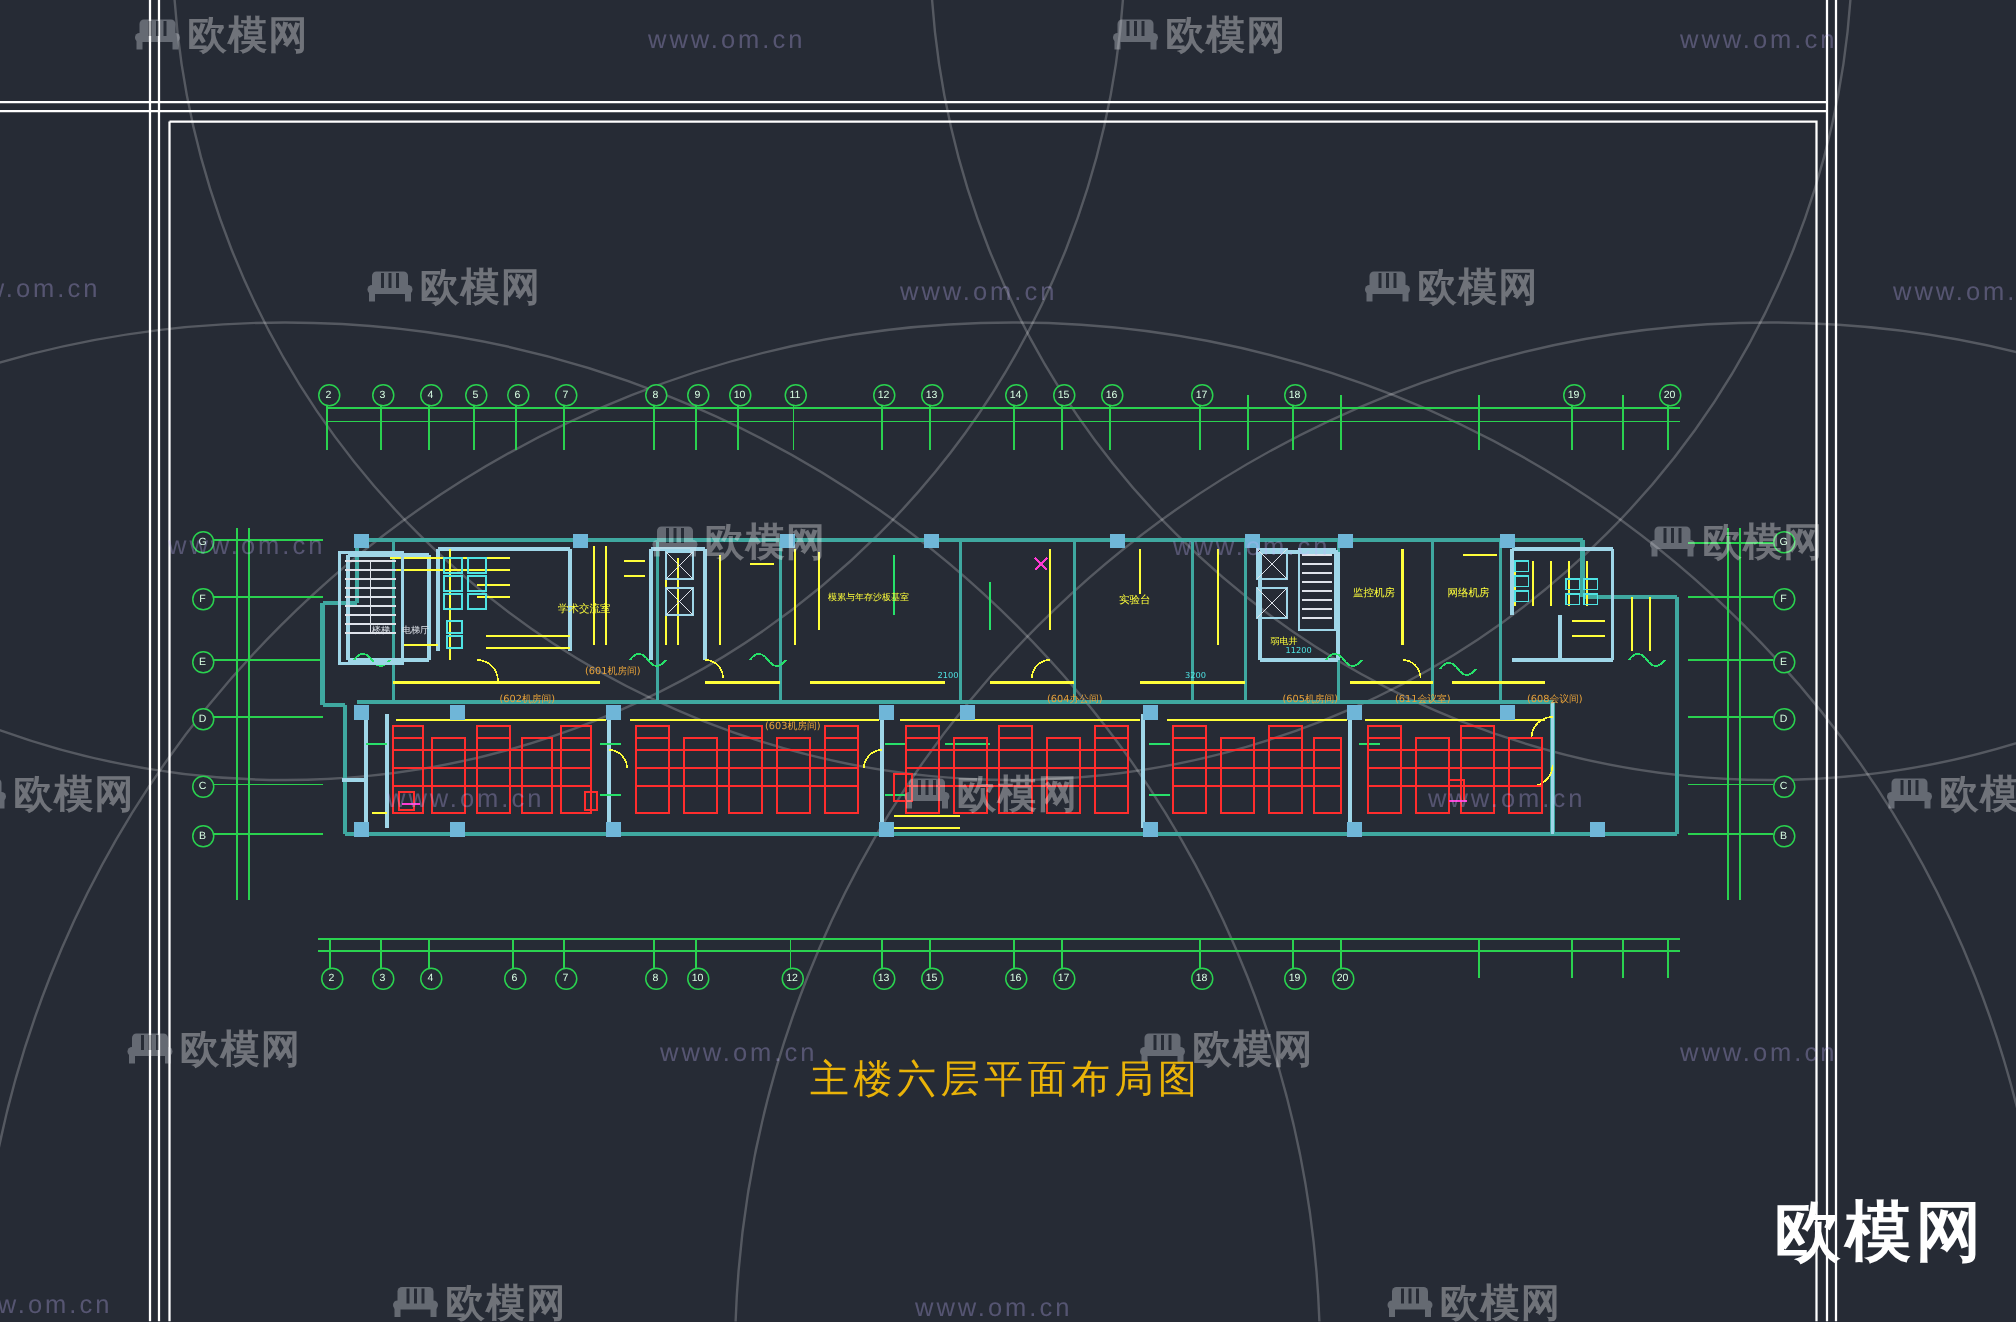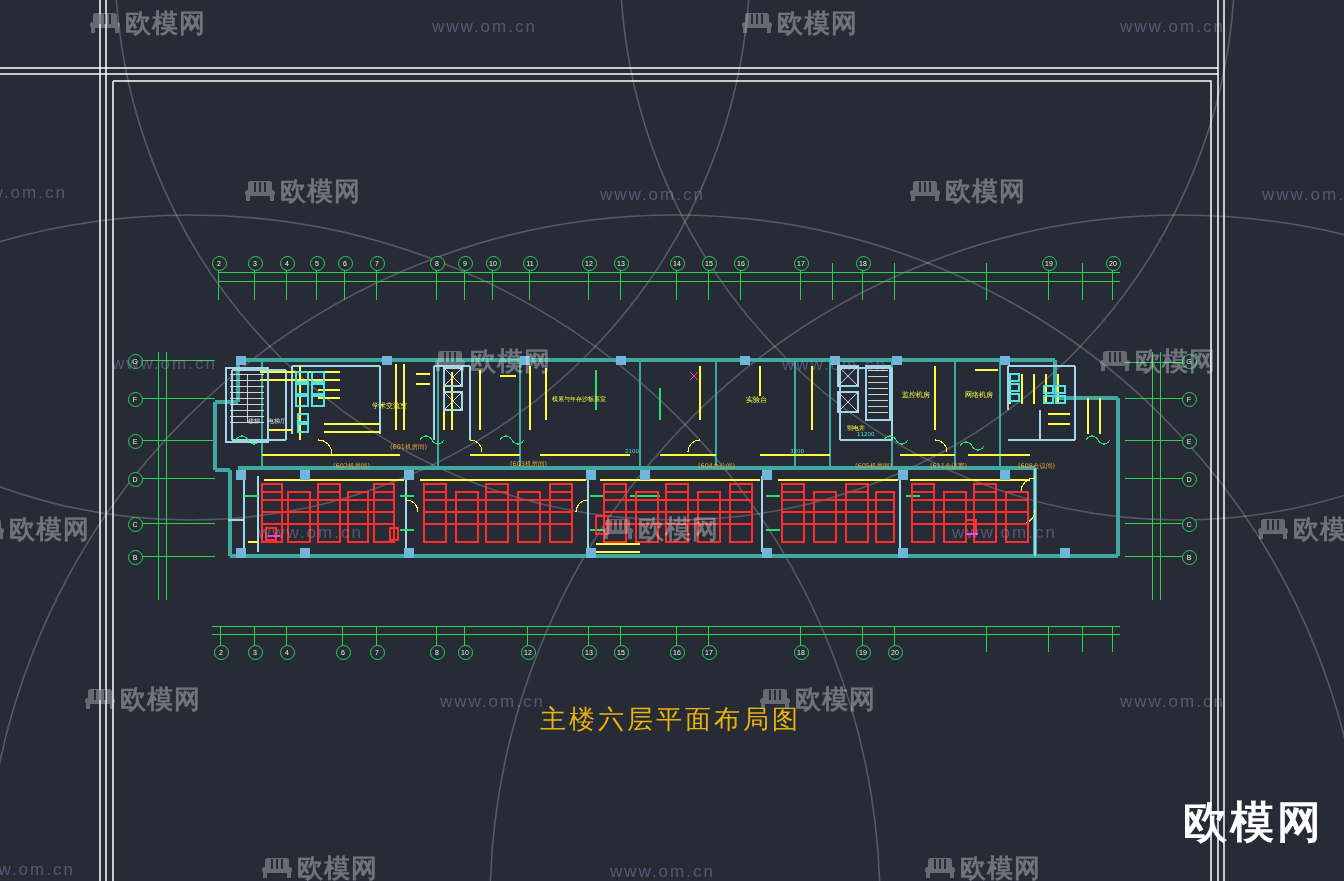--- a/index.html
+++ b/index.html
@@ -508,21 +508,21 @@
       <div class="cadtxt t-yellow" style="left: 372px; top: 403px; font-size: 7px;">学术交流室</div>
       <div class="cadtxt t-yellow" style="left: 552px; top: 396px; font-size: 6px;">模累与年存沙板基室</div>
       <div class="cadtxt t-yellow" style="left: 746px; top: 397px; font-size: 7px;">实验台</div>
       <div class="cadtxt t-yellow" style="left: 847px; top: 425px; font-size: 6px;">弱电井</div>
       <div class="cadtxt t-yellow" style="left: 902px; top: 392px; font-size: 7px;">监控机房</div>
       <div class="cadtxt t-yellow" style="left: 965px; top: 392px; font-size: 7px;">网络机房</div>
       <div class="cadtxt t-white" style="left: 248px; top: 418px; font-size: 6px;">楼梯</div>
       <div class="cadtxt t-white" style="left: 268px; top: 418px; font-size: 6px;">电梯厅</div>
       <div class="cadtxt t-orange" style="left: 333px; top: 463px; font-size: 6.5px;">(602机房间)</div>
       <div class="cadtxt t-orange" style="left: 390px; top: 444px; font-size: 6.5px;">(601机房间)</div>
-      <div class="cadtxt t-orange" style="left: 510px; top: 461px; font-size: 6.5px; text-align: center;">(603机房间)</div>
+      <div class="cadtxt t-orange" style="left: 510px; top: 481px; font-size: 6.5px; text-align: center;">(603机房间)</div>
       <div class="cadtxt t-orange" style="left: 698px; top: 463px; font-size: 6.5px;">(604办公间)</div>
       <div class="cadtxt t-orange" style="left: 855px; top: 463px; font-size: 6.5px;">(605机房间)</div>
       <div class="cadtxt t-orange" style="left: 930px; top: 463px; font-size: 6.5px;">(611会议室)</div>
       <div class="cadtxt t-orange" style="left: 1018px; top: 463px; font-size: 6.5px;">(608会议间)</div>
       <div class="cadtxt t-cyan" style="left: 625px; top: 449px; font-size: 5.5px;">2100</div>
       <div class="cadtxt t-cyan" style="left: 790px; top: 449px; font-size: 5.5px;">3200</div>
       <div class="cadtxt t-cyan" style="left: 857px; top: 432px; font-size: 5.5px;">11200</div>
     </div>
 
   <div class="layer" id="wmLayer">

